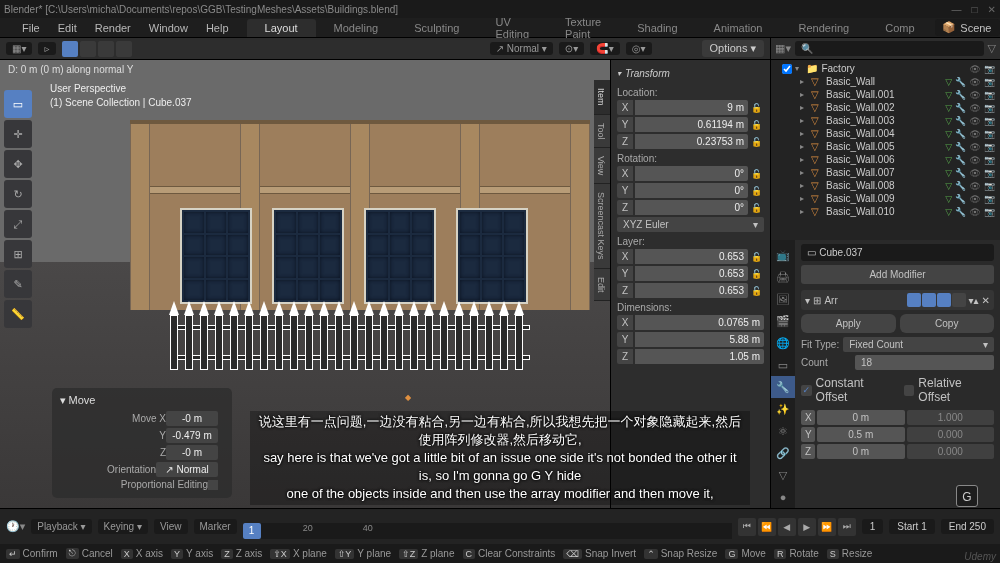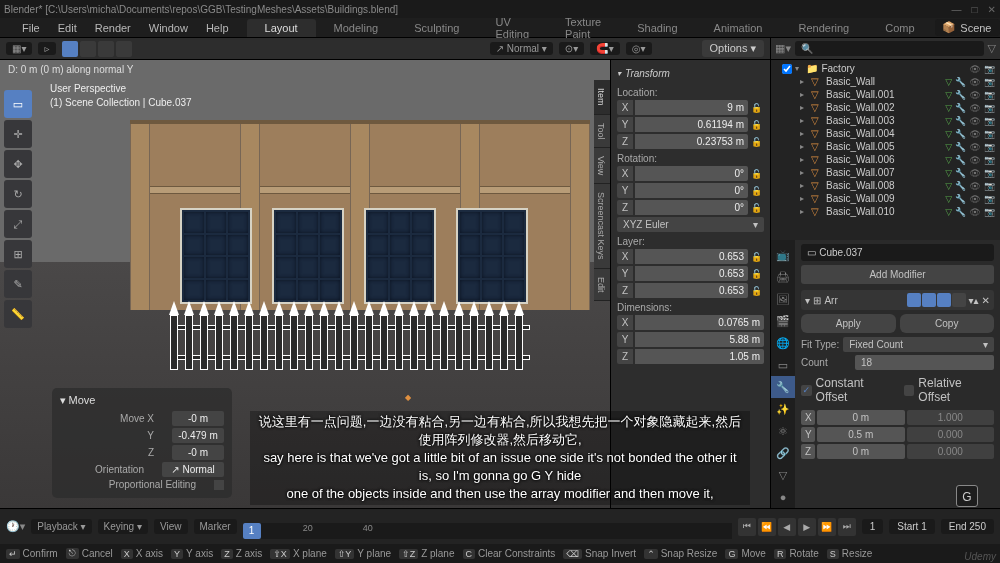--- a/index.html
+++ b/index.html
@@ -44,21 +44,21 @@
 .window .pane { background: #1b2a3f; box-shadow: inset 0 0 4px #0a1220; }
 .building .pilaster { position: absolute; top: 0; width: 20px; bottom: 0; background: #a88860; border-left: 1px solid #765; border-right: 1px solid #765; }
 
 .fence { position: absolute; top: 240px; left: 170px; width: 360px; height: 70px; }
 .fence-bar { position: absolute; bottom: 0; width: 8px; height: 55px; background: #2a2a2a; border: 1px solid #fff; }
 .fence-spike { position: absolute; bottom: 55px; width: 0; height: 0; border-left: 5px solid transparent; border-right: 5px solid transparent; border-bottom: 14px solid #fff; margin-left: -1px; }
 .fence-rail { position: absolute; left: 0; right: 0; height: 5px; background: #2a2a2a; border: 1px solid #fff; }
 
 .move-panel { position: absolute; bottom: 10px; left: 52px; width: 180px; background: #2d2d2dcc; border-radius: 5px; padding: 6px 8px; }
 .move-panel .title { color: #ddd; font-size: 11px; margin-bottom: 4px; }
-.move-panel .row { display: flex; align-items: center; justify-content: flex-end; gap: 18px; margin: 2px 0; }
+.move-panel .row { display: flex; align-items: center; justify-content: flex-end; gap: 0; margin: 2px 6px; }
 .move-panel .row .lbl { color: #aaa; font-size: 10px; flex: 1; text-align: right; }
 .move-panel .row .val { width: 52px; background: #444; text-align: center; font-size: 10px; padding: 2px 0; border-radius: 2px; color: #eee; }
 .move-panel .check { width: 10px; height: 10px; background: #444; }
 
 .n-panel { position: absolute; top: 0; right: 0; width: 160px; bottom: 0; background: #2d2d2d; border-left: 1px solid #000; }
 .n-tabs { position: absolute; top: 20px; right: -16px; width: 16px; display: flex; flex-direction: column; }
 .n-tab { writing-mode: vertical-lr; padding: 8px 2px; background: #3a3a3a; color: #aaa; font-size: 9px; border-bottom: 1px solid #222; cursor: pointer; }
 .n-tab.active { background: #2d2d2d; color: #ddd; }
 .n-panel .section { padding: 4px 6px; }
 .n-panel .section-head { color: #ccc; font-size: 10px; padding: 4px 0; display: flex; align-items: center; gap: 4px; font-style: italic; }

